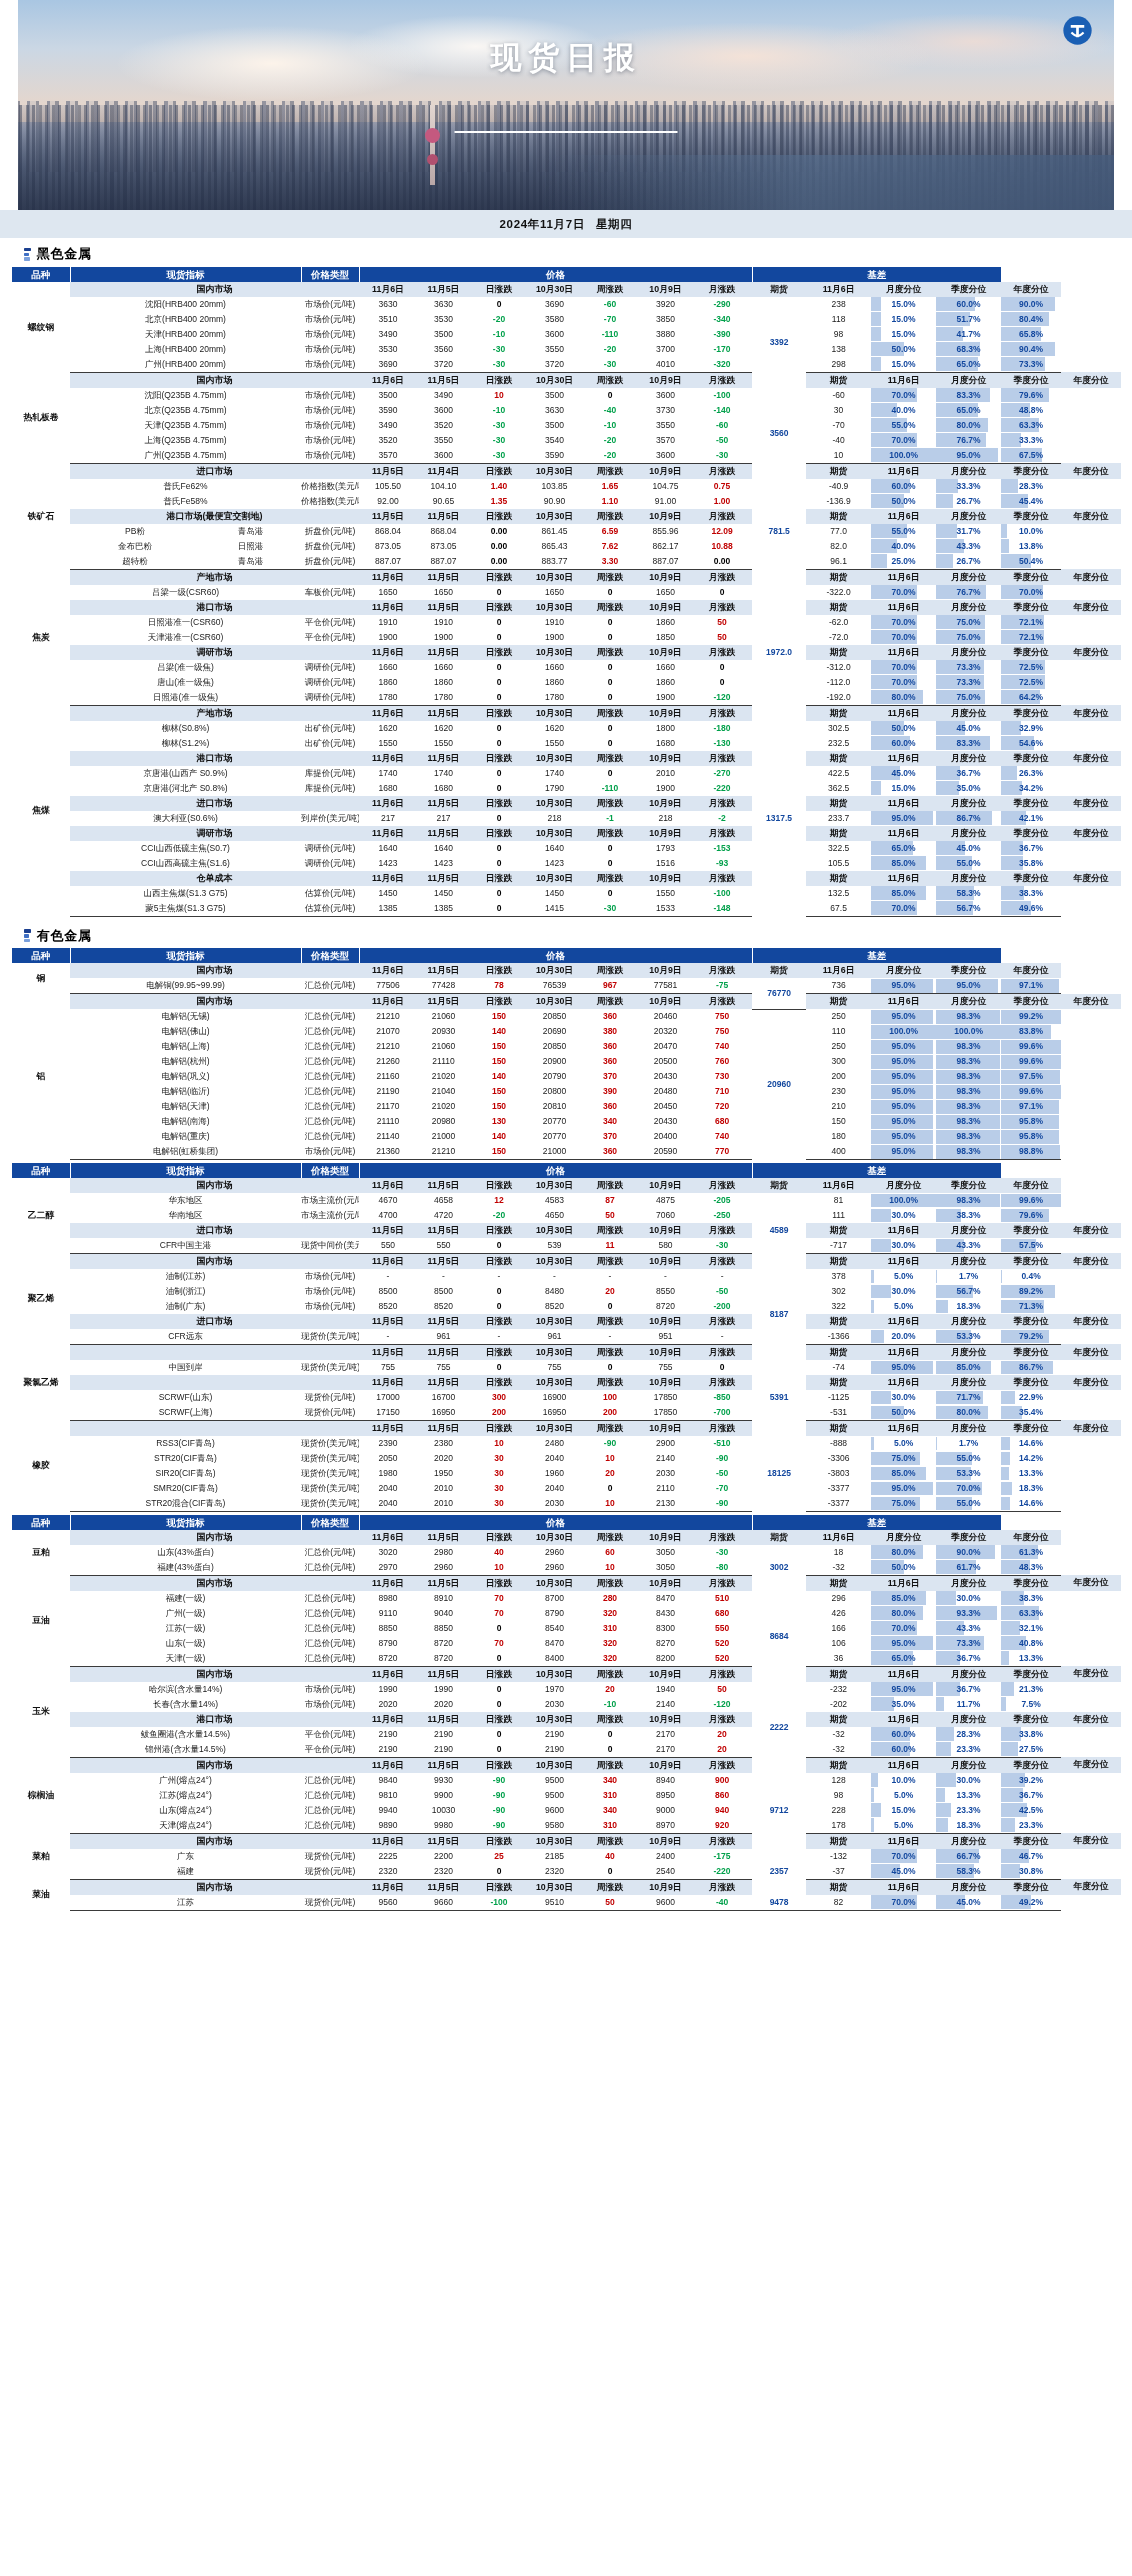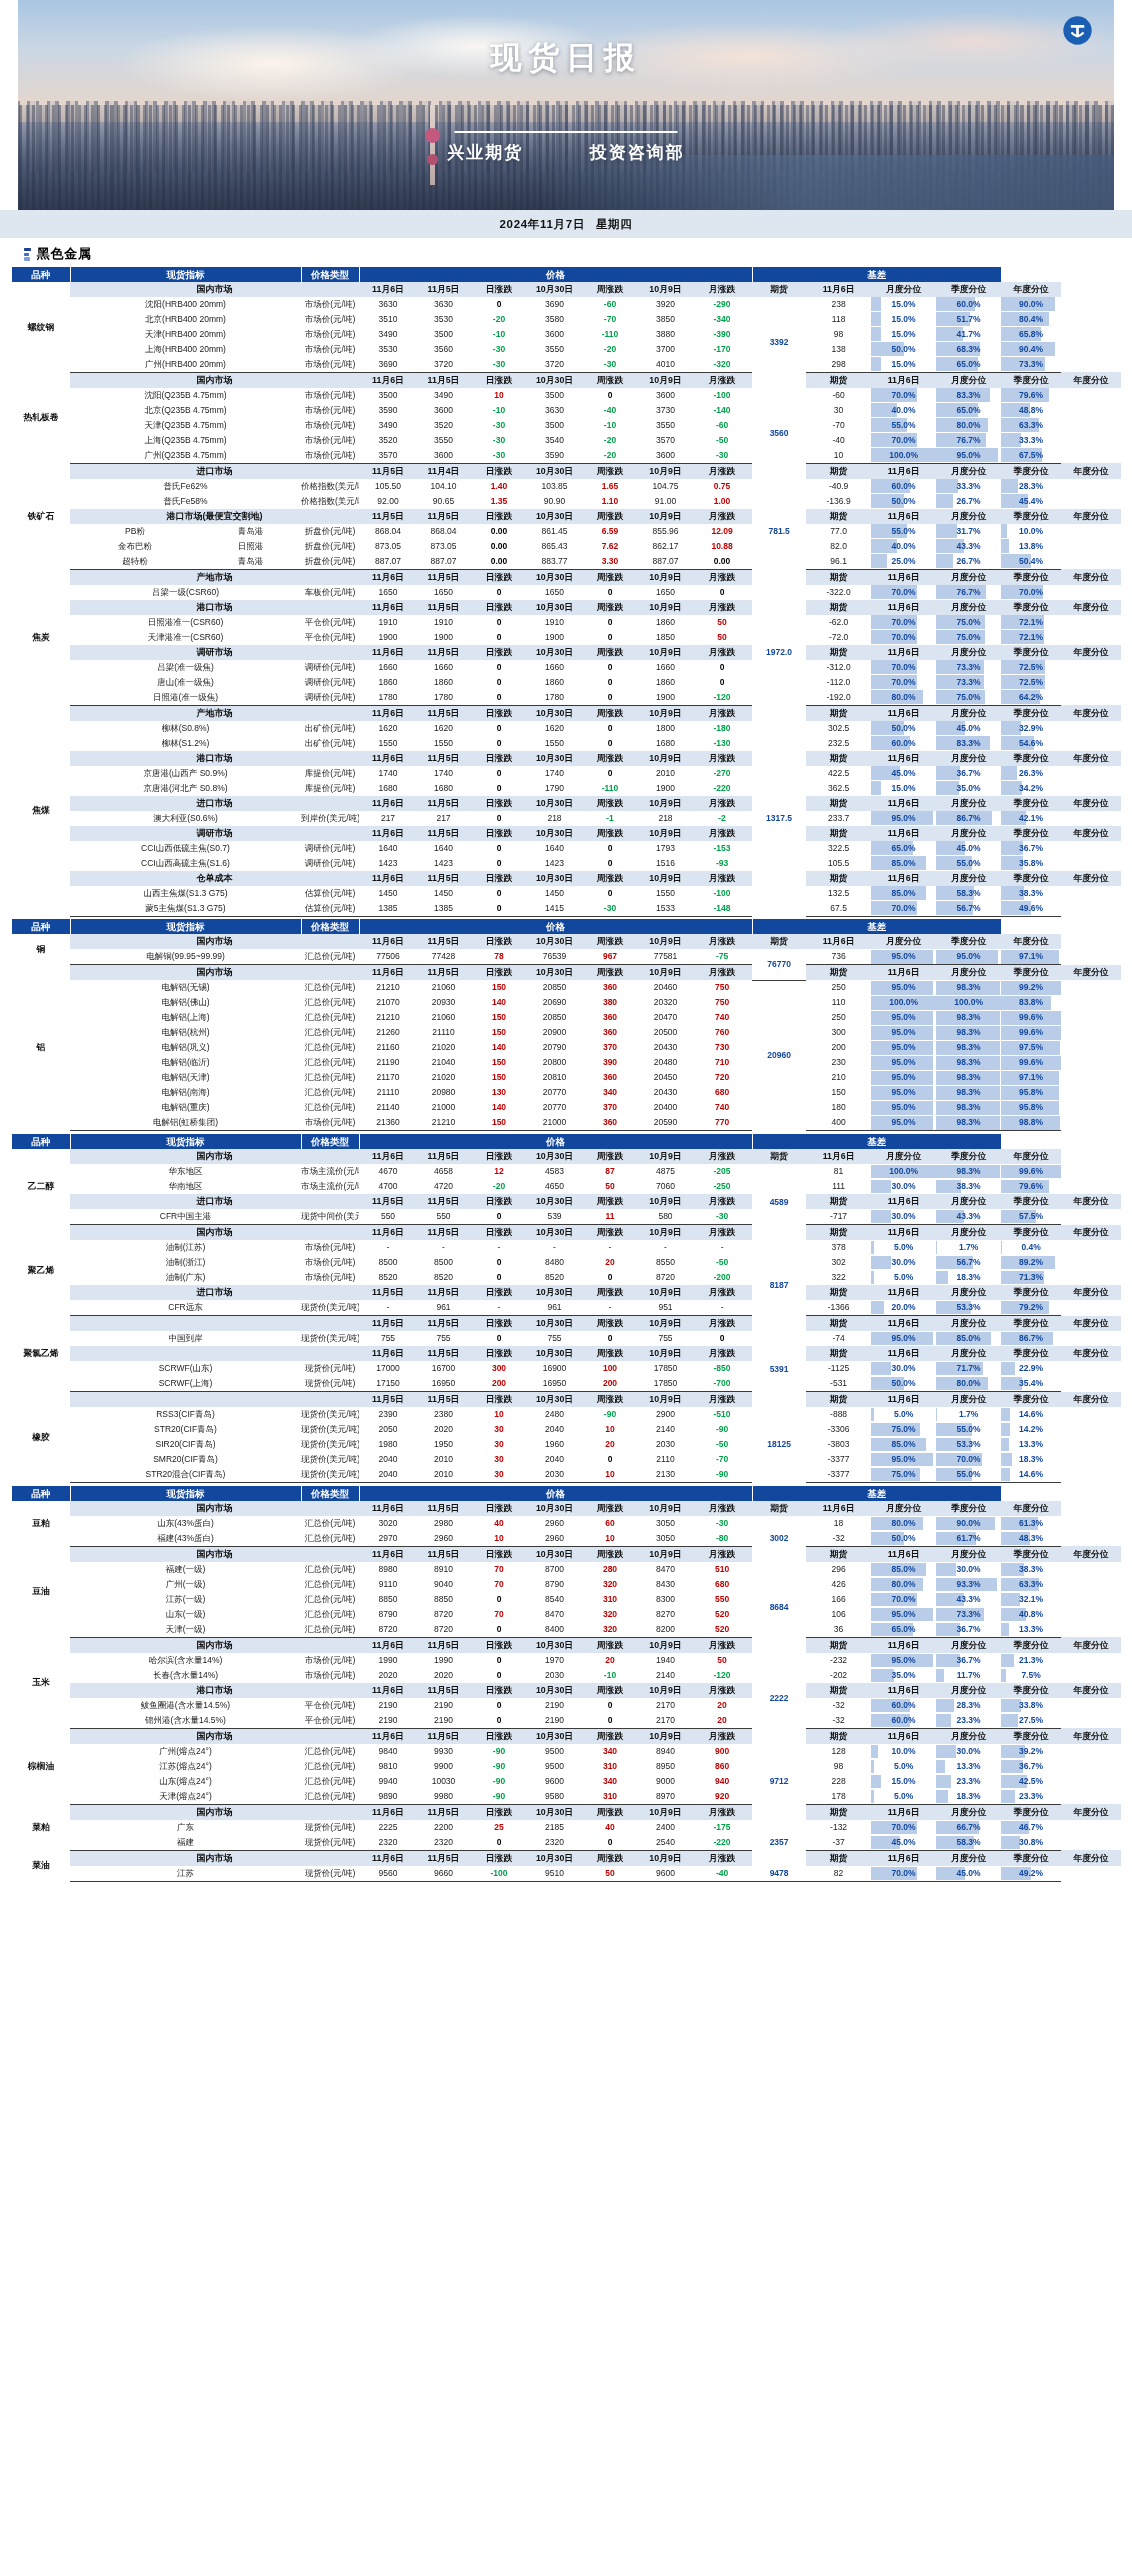--- a/index.html
+++ b/index.html
@@ -162,25 +162,20 @@
   <div class="logo">
     <svg viewBox="0 0 46 46">
       <circle cx="23" cy="23" r="21" fill="#1a5fb4"></circle>
       <path d="M13 15 L33 15 L33 19 L25 19 L25 33 L21 33 L21 19 L13 19 Z" fill="#ffffff"></path>
       <path d="M14 26 Q23 36 32 26" stroke="#ffffff" stroke-width="3" fill="none"></path>
     </svg>
   </div>
 
   <div class="hero-title">现货日报</div>
   <div class="hero-rule"></div>
-  <div class="hero-sub">
-    <span>兴业期货</span>
-    <span class="gap"></span>
-    <span>投资咨询部</span>
-  </div>
 </div>
 
 <div class="datebar">
   <span>2024年11月7日</span>
   <span class="dgap"></span>
   <span>星期四</span>
 </div>
 
 <div id="sections-root">
     <div class="sec-title">
@@ -857,20 +852,28 @@
           <td class="num down">-30</td>
           <td class="num">1533</td>
           <td class="num down">-148</td>
           <td class="num basis">67.5</td>
           <td class="pct"><span class="bar" style="width: 70%;"></span><span class="v">70.0%</span></td>
           <td class="pct"><span class="bar" style="width: 56.7%;"></span><span class="v">56.7%</span></td>
           <td class="pct"><span class="bar" style="width: 49.6%;"></span><span class="v">49.6%</span></td>
         </tr>
       </tbody>
     </table>
+    <div class="sec-title">
+      <span class="sec-mark">
+        <i></i>
+        <i></i>
+        <i></i>
+      </span>
+      <span class="t">有色金属</span>
+    </div>
     <table class="rpt">
       <colgroup>
         <col style="width: 58px;">
         <col style="width: 130px;">
         <col style="width: 101px;">
         <col style="width: 58px;">
         <col style="width: 58px;">
         <col style="width: 53px;">
         <col style="width: 58px;">
         <col style="width: 53px;">

